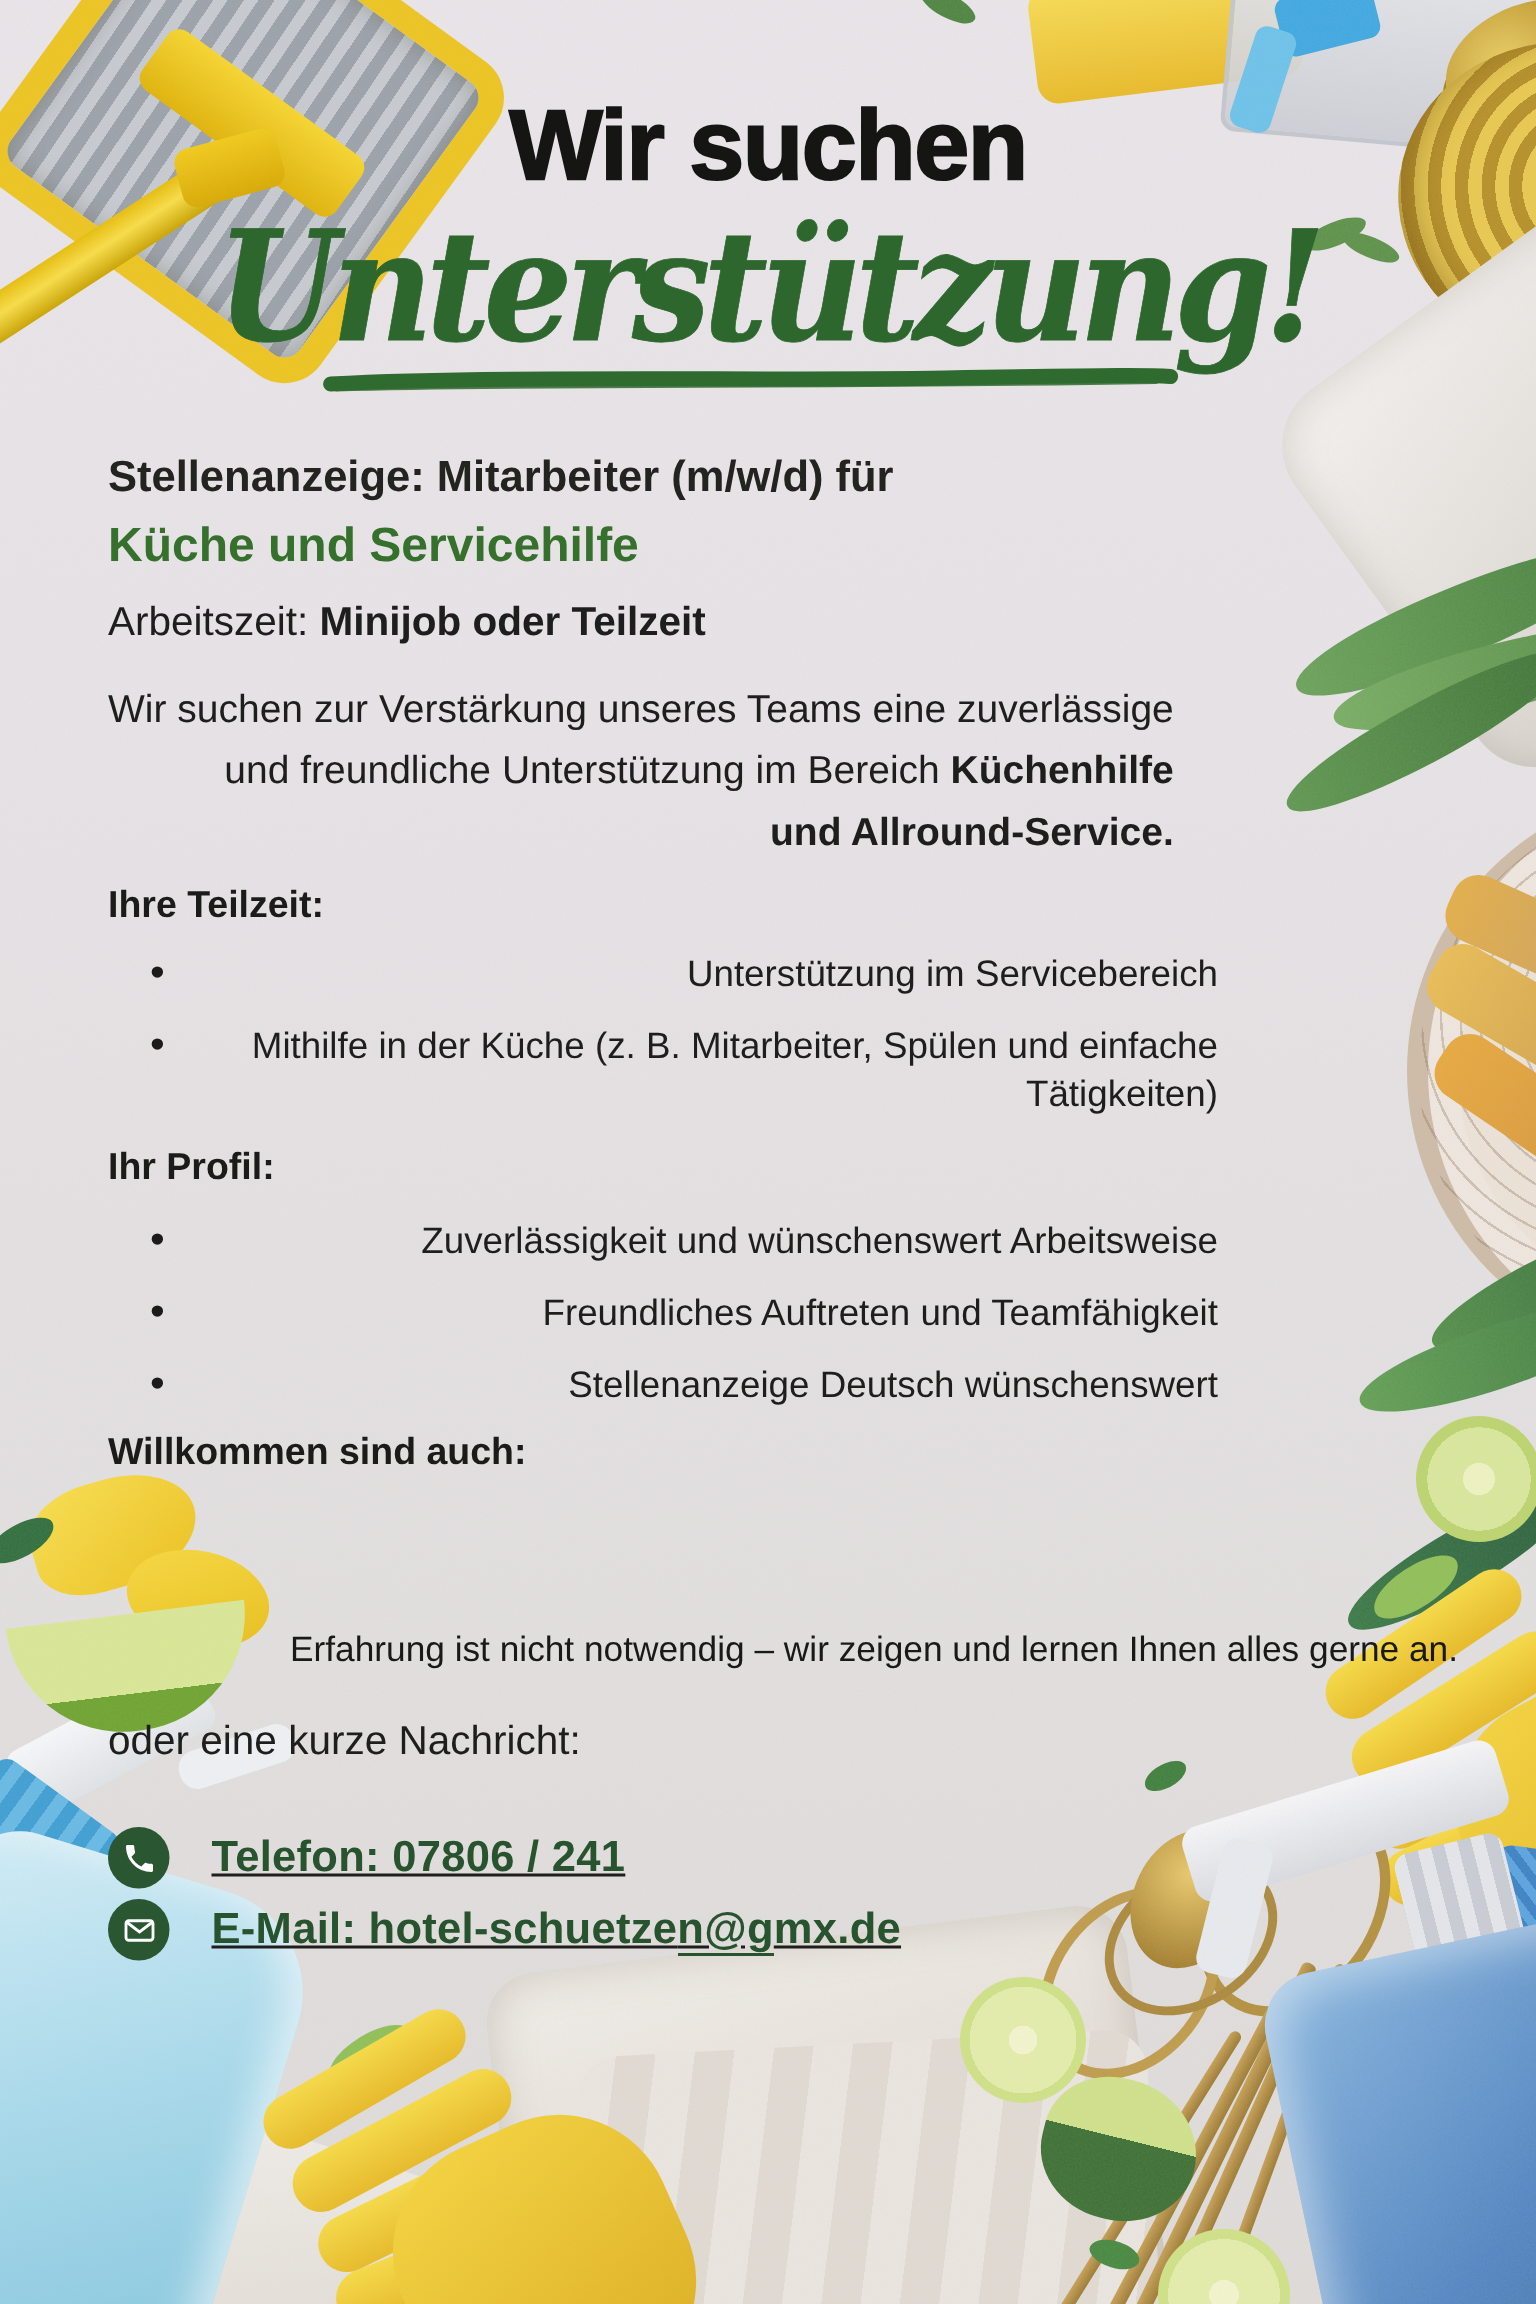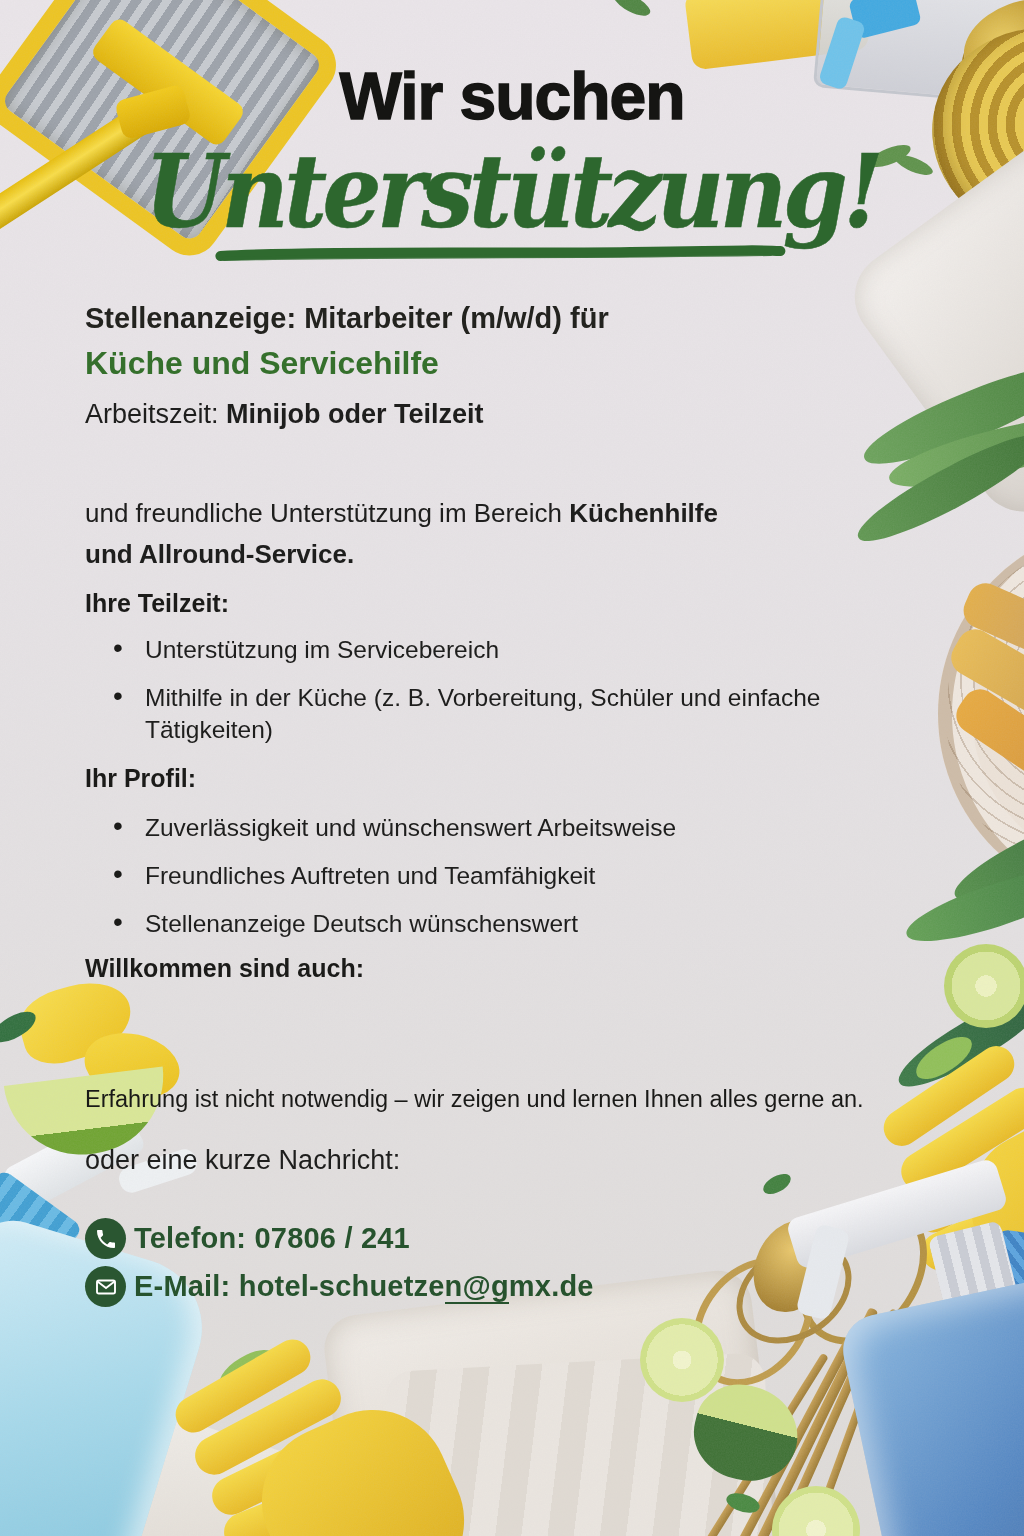--- a/index.html
+++ b/index.html
@@ -4,21 +4,21 @@
 <style>
   html,body{margin:0;padding:0;background:#cfccd0;}
   #poster{
     position:relative; width:1024px; height:1536px; margin:0 auto; overflow:hidden;
     background:linear-gradient(180deg,#eae5e9 0%,#e7e3e6 30%,#e3e0e1 60%,#dedbd8 100%);
     font-family:"Liberation Sans",sans-serif;
   }
   
   .deco{position:absolute; z-index:1;}
   #grain-svg{position:absolute; inset:0; z-index:2; pointer-events:none; opacity:.55;}
-  .content{position:absolute; z-index:5; left:85px; color:#1e1e1d;}
+  .content{position:absolute; z-index:5; left:72px; color:#1e1e1d;text-align:right;}
   .center{left:0; width:1024px; text-align:center;}
 
   
   #title-line1{top:58px; font-size:66px; font-weight:bold; letter-spacing:-1px; color:#151513;
     -webkit-text-stroke:1.5px #151513;}
   #title-line2{top:132px; font-family:"DejaVu Serif",serif; font-style:italic; font-weight:bold;
     font-size:100px; color:#2d672e; letter-spacing:-5px; transform:scale(.93,1.02);
     -webkit-text-stroke:.5px #2d672e;}
   #title-underline{position:absolute; top:243px; left:50%; transform:translateX(-52%); z-index:5;}
 
@@ -34,21 +34,21 @@
   #heading-tasks{top:589px;} #heading-profile{top:764px;} #heading-welcome{top:954px;}
 
   ul.bullets{list-style:none; margin:0; padding:0; width:740px; font-size:24.5px; line-height:32px;}
   ul.bullets li{position:relative; padding-left:60px; margin-bottom:16px;}
   ul.bullets li::before{content:"•"; position:absolute; left:28px; top:-2px; font-size:28px; color:#1b1b19;}
   #list-tasks{top:634px;} #list-profile{top:812px;} #list-welcome{top:996px;}
 
   #experience-note{top:1086px; width:900px; font-size:23.5px; font-weight:normal; color:#191917;}
   #closing{top:1142px; font-size:27px; line-height:36px;}
 
-  .contact-row{display:flex; align-items:center; gap:8px;}
+  .contact-row{display:flex; align-items:center; gap:28px;text-decoration:underline;}
   #phone-row{top:1218px;} #email-row{top:1266px;}
   .icon-circle{width:41px; height:41px; border-radius:50%; background:#2a5631; display:flex;
     align-items:center; justify-content:center; flex:0 0 auto;}
   .contact-text{font-size:29px; font-weight:bold; color:#27532e; letter-spacing:.2px;}
   .u-part{border-bottom:2.5px solid #27532e; padding-bottom:0px;}
 
   
   
   #mop-head{left:26px; top:-46px; width:238px; height:224px; transform:rotate(36deg);
     background:repeating-linear-gradient(88deg,#9ba1a9 0 9px,#c6cacf 9px 17px);
@@ -282,29 +282,29 @@
   <svg id="title-underline" width="580" height="22" xmlns="http://www.w3.org/2000/svg">
     <path d="M10 13 C 120 7, 300 11, 420 9 S 555 7, 570 8" stroke="#2f6a2f" stroke-width="10" fill="none" stroke-linecap="round"></path>
     <path d="M14 16 C 150 12, 330 15, 560 11" stroke="#2f6a2f" stroke-width="4" fill="none" stroke-linecap="round" opacity=".85"></path>
   </svg>
 
   <div class="content" id="announcement">Stellenanzeige: Mitarbeiter (m/w/d) für</div>
   <div class="content" id="role-line">Küche und Servicehilfe</div>
   <div class="content" id="worktime"><span>Arbeitszeit: </span><b>Minijob oder Teilzeit</b></div>
 
   <div class="content" id="intro">
-    <br>
+    <span>Wir suchen zur Verstärkung unseres Teams eine zuverlässige</span><br>
     <span>und freundliche Unterstützung im Bereich </span><b>Küchenhilfe</b><br>
     <b>und Allround-Service.</b>
   </div>
 
   <div class="content sec-heading" id="heading-tasks">Ihre Teilzeit:</div>
   <ul class="content bullets" id="list-tasks">
     <li>Unterstützung im Servicebereich</li>
-    <li>Mithilfe in der Küche (z. B. Vorbereitung, Schüler und einfache Tätigkeiten)</li>
+    <li>Mithilfe in der Küche (z. B. Mitarbeiter, Spülen und einfache Tätigkeiten)</li>
   </ul>
 
   <div class="content sec-heading" id="heading-profile">Ihr Profil:</div>
   <ul class="content bullets" id="list-profile">
     <li>Zuverlässigkeit und wünschenswert Arbeitsweise</li>
     <li>Freundliches Auftreten und Teamfähigkeit</li>
     <li>Stellenanzeige Deutsch wünschenswert</li>
   </ul>
 
   <div class="content sec-heading" id="heading-welcome">Willkommen sind auch:</div>

